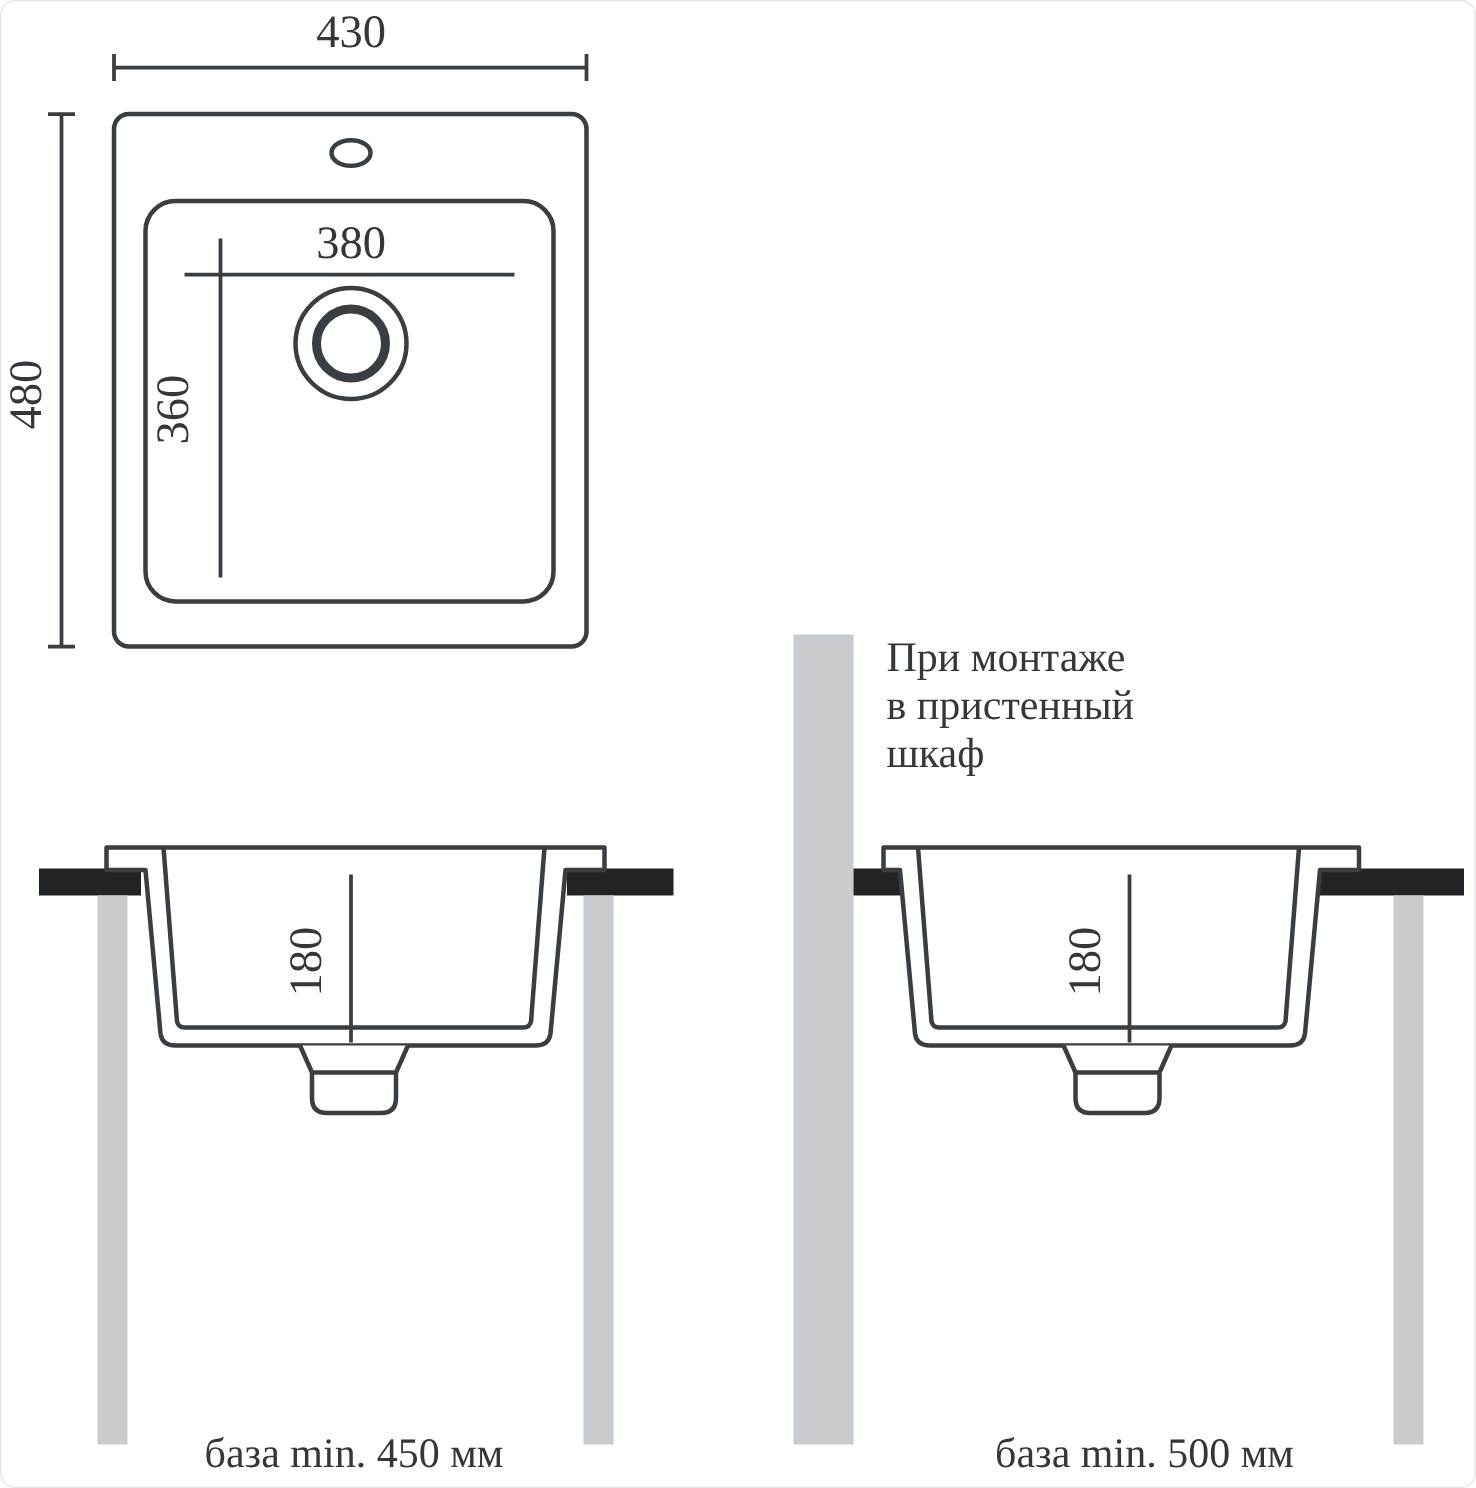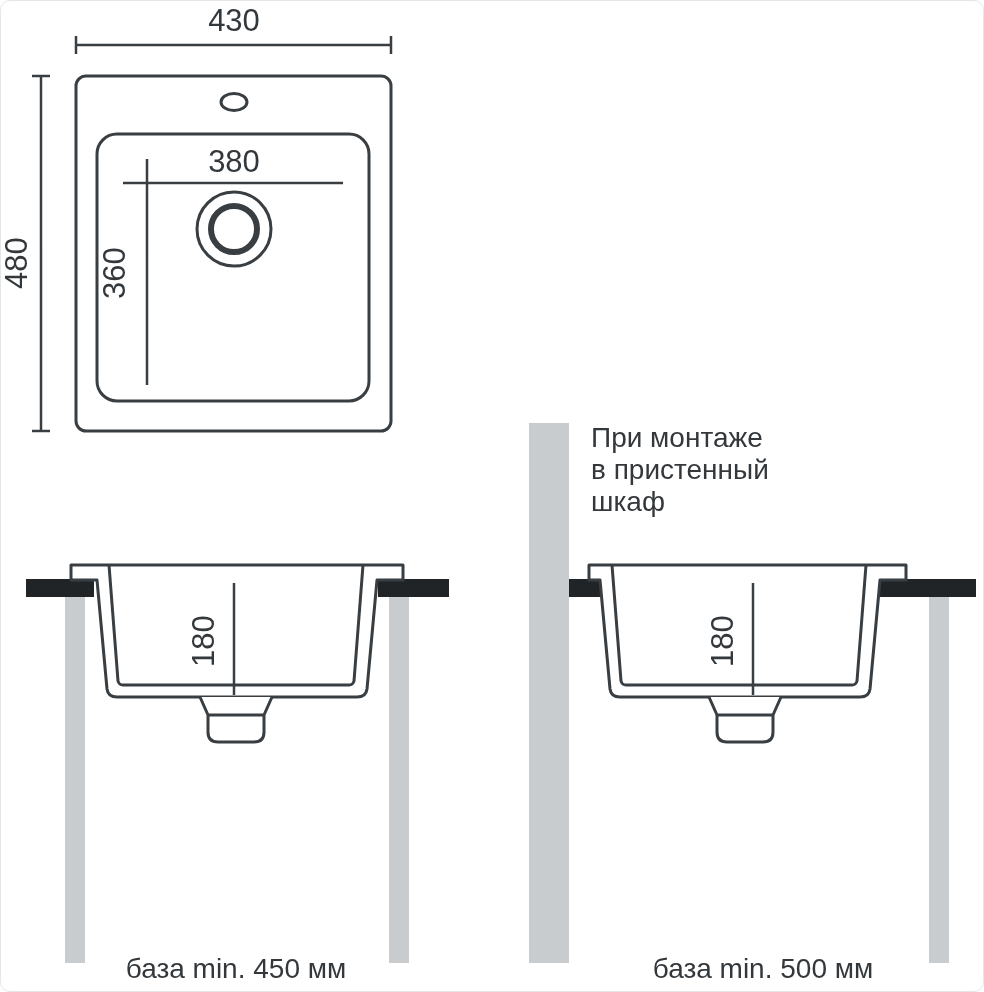--- a/index.html
+++ b/index.html
@@ -1,19 +1,19 @@
 <!DOCTYPE html>
 <html><head>
 <meta charset="utf-8">
 <style>
   html,body { margin:0; padding:0; background:#ffffff; }
   .canvas {
     position:relative; width:984px; height:992px; background:#ffffff;
     border:1px solid #e4e6e8; border-radius:10px; box-sizing:border-box; overflow:hidden;
-    font-family:Liberation Sans, sans-serif;
+    font-family:Liberation Serif, serif;
   }
   svg { display:block; }
   .ln  { fill:none; stroke:#393e42; stroke-width:3; stroke-linejoin:round; }
   .ln-thin { fill:none; stroke:#393e42; stroke-width:2.5; }
   .ln-fill { fill:#ffffff; stroke:#393e42; stroke-width:3; stroke-linejoin:round; }
   .ring { fill:none; stroke:#393e42; stroke-width:6; }
   text { fill:#33383c; }
   .dim  { font-size:31px; text-anchor:middle; }
   .note { font-size:28px; }
   .base { font-size:28px; text-anchor:middle; }

